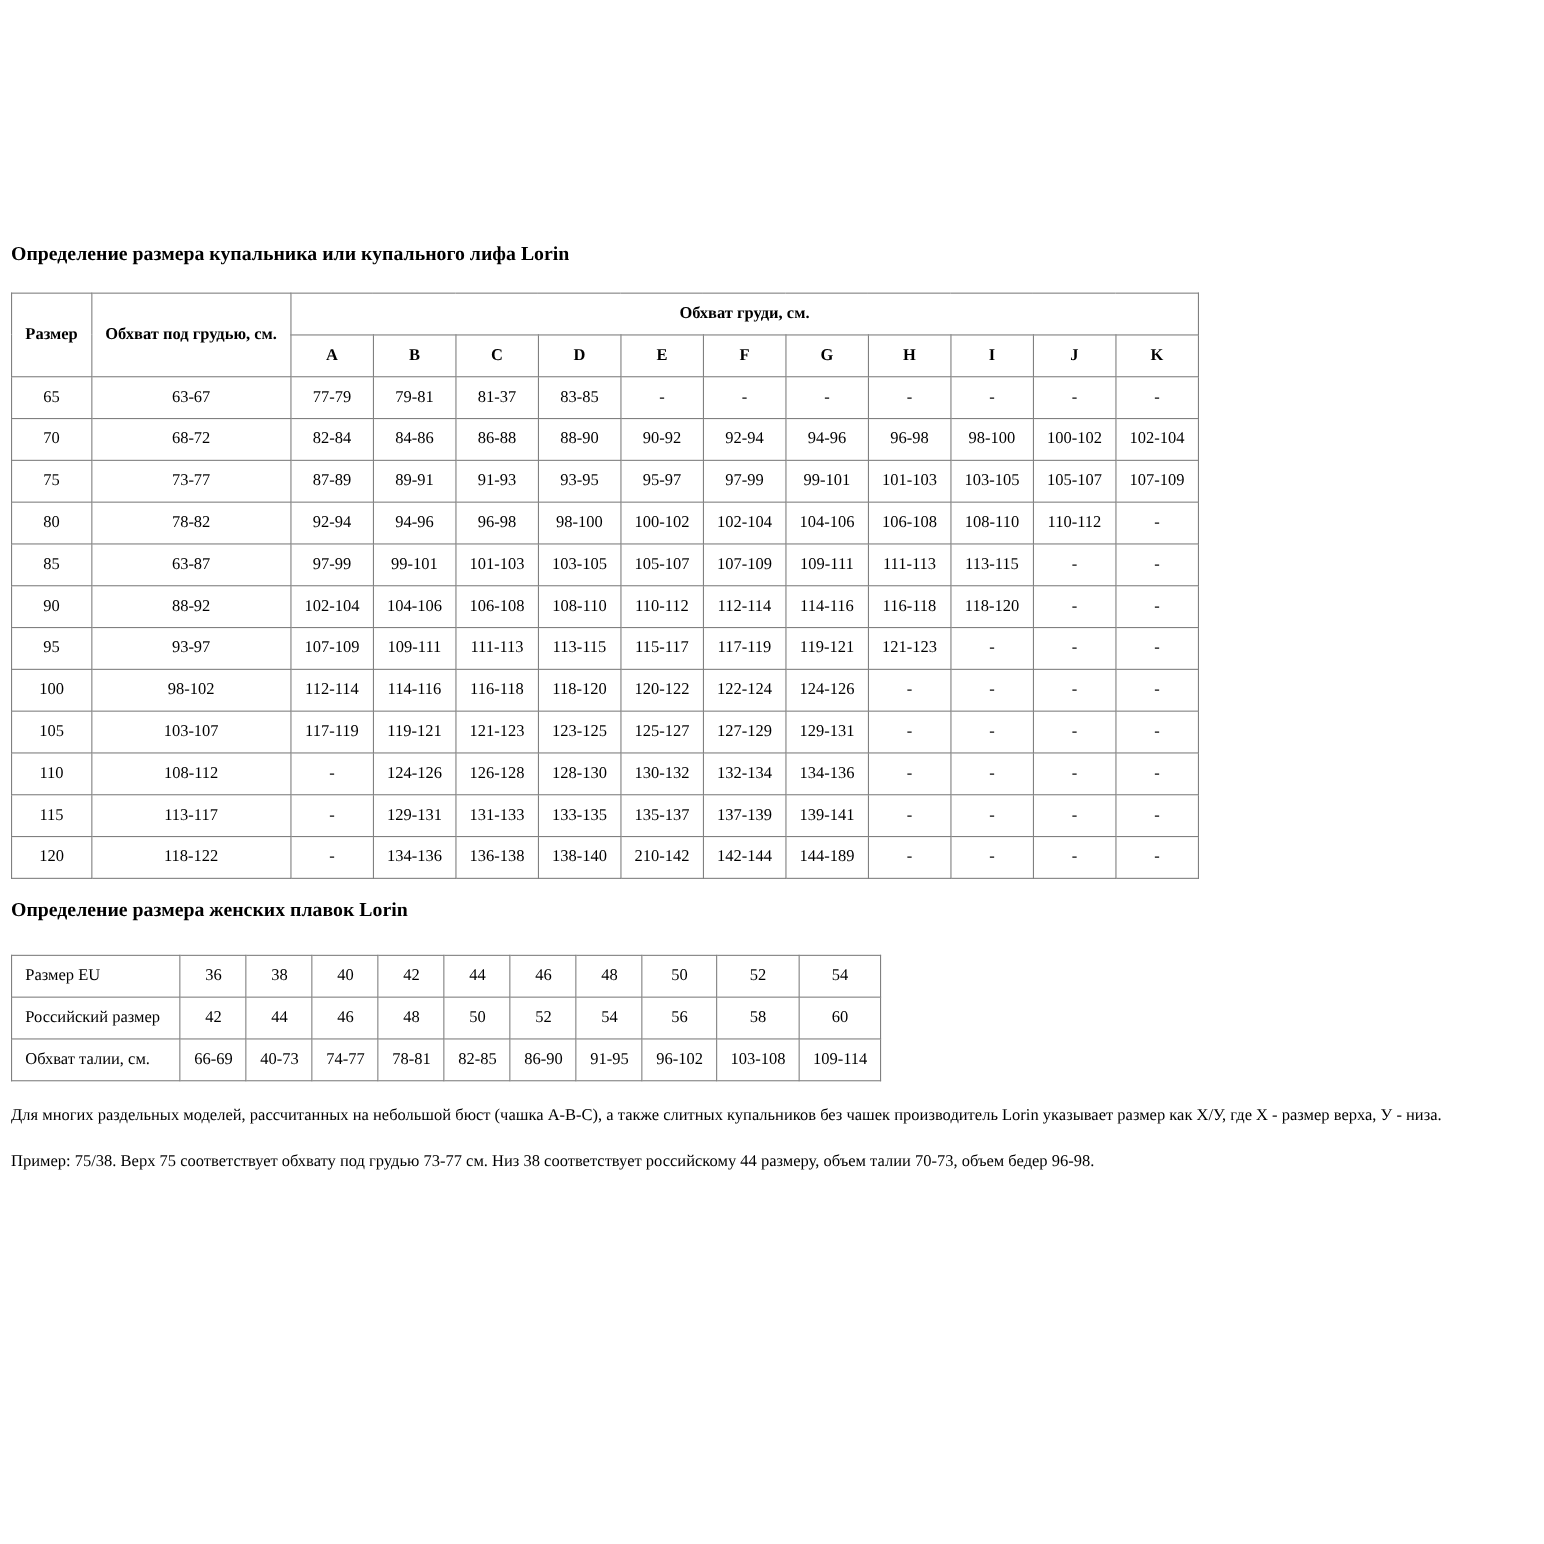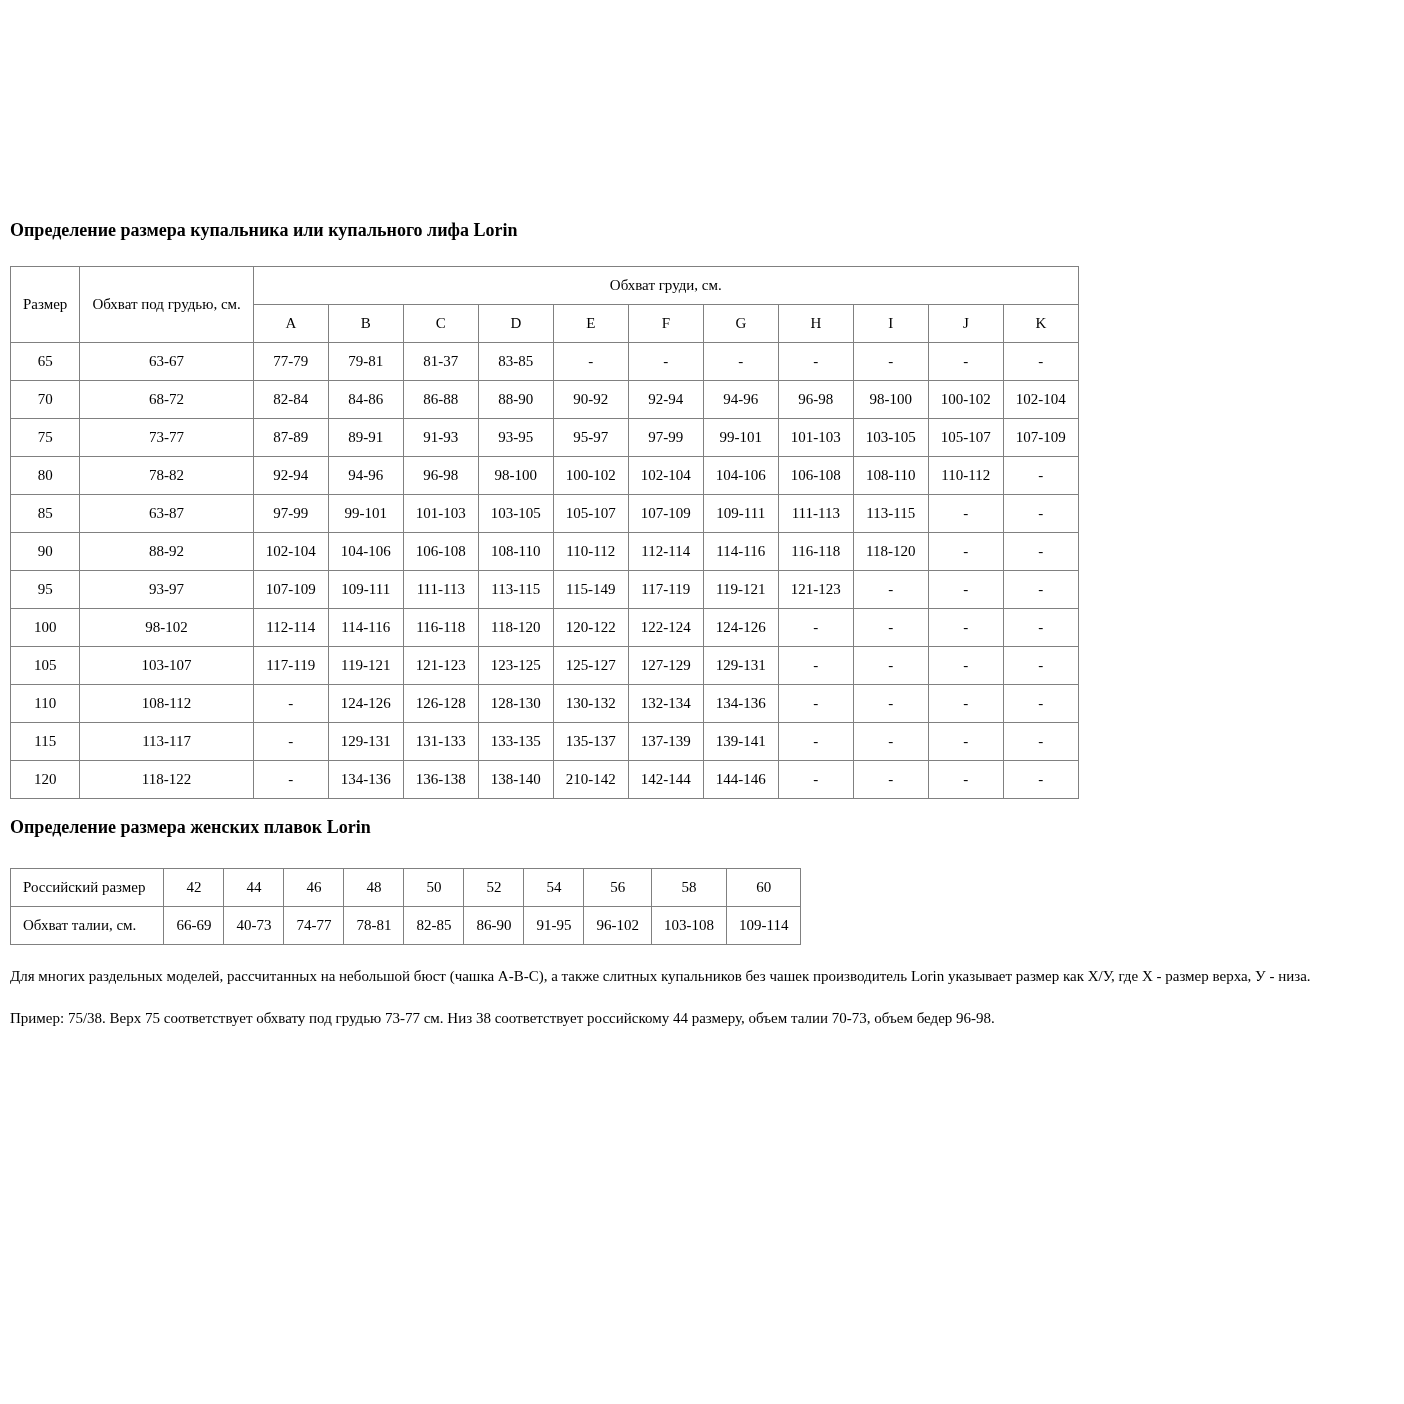--- a/index.html
+++ b/index.html
@@ -30,21 +30,21 @@
     font-size: 15px;
   }
   th, td {
     border: 1px solid #808080;
     padding: 10px 12px;
     text-align: center;
     vertical-align: middle;
     font-weight: normal;
     white-space: nowrap;
   }
-  table.t1 th { font-weight: normal; }
+  table.t1 th { font-weight: bold; }
   table.t2 td.rowlabel {
     text-align: left;
     padding-right: 18px;
   }
   p.note {
     margin: 22px 0 0 0;
     font-size: 15px;
     line-height: 1.3;
   }
   p.note-first { }
@@ -168,21 +168,21 @@
           <td>-</td>
           <td>-</td>
         </tr>
         <tr>
           <td>95</td>
           <td>93-97</td>
           <td>107-109</td>
           <td>109-111</td>
           <td>111-113</td>
           <td>113-115</td>
-          <td>115-149</td>
+          <td>115-117</td>
           <td>117-119</td>
           <td>119-121</td>
           <td>121-123</td>
           <td>-</td>
           <td>-</td>
           <td>-</td>
         </tr>
         <tr>
           <td>100</td>
           <td>98-102</td>
@@ -245,33 +245,46 @@
         </tr>
         <tr>
           <td>120</td>
           <td>118-122</td>
           <td>-</td>
           <td>134-136</td>
           <td>136-138</td>
           <td>138-140</td>
           <td>210-142</td>
           <td>142-144</td>
-          <td>144-146</td>
+          <td>144-189</td>
           <td>-</td>
           <td>-</td>
           <td>-</td>
           <td>-</td>
         </tr>
       </tbody>
   </table>
 
   <h2 class="title title-2">Определение размера женских плавок Lorin</h2>
 
   <table class="t2">
     <tbody>
+        <tr>
+          <td class="rowlabel">Размер EU</td>
+          <td>36</td>
+          <td>38</td>
+          <td>40</td>
+          <td>42</td>
+          <td>44</td>
+          <td>46</td>
+          <td>48</td>
+          <td>50</td>
+          <td>52</td>
+          <td>54</td>
+        </tr>
         <tr>
           <td class="rowlabel">Российский размер</td>
           <td>42</td>
           <td>44</td>
           <td>46</td>
           <td>48</td>
           <td>50</td>
           <td>52</td>
           <td>54</td>
           <td>56</td>

